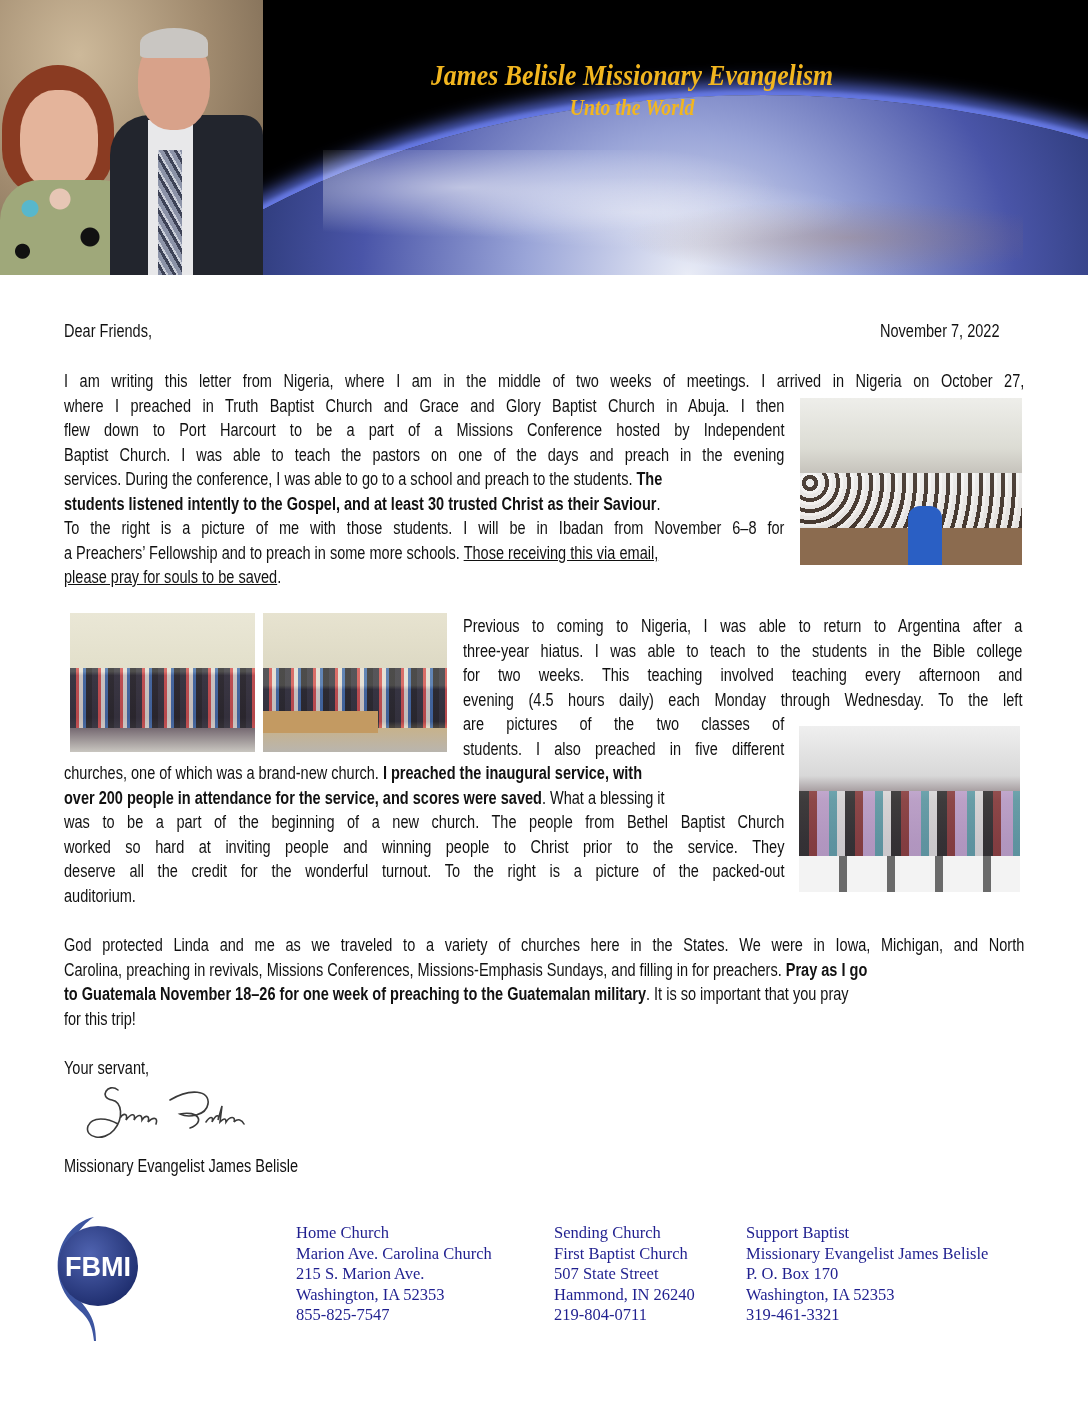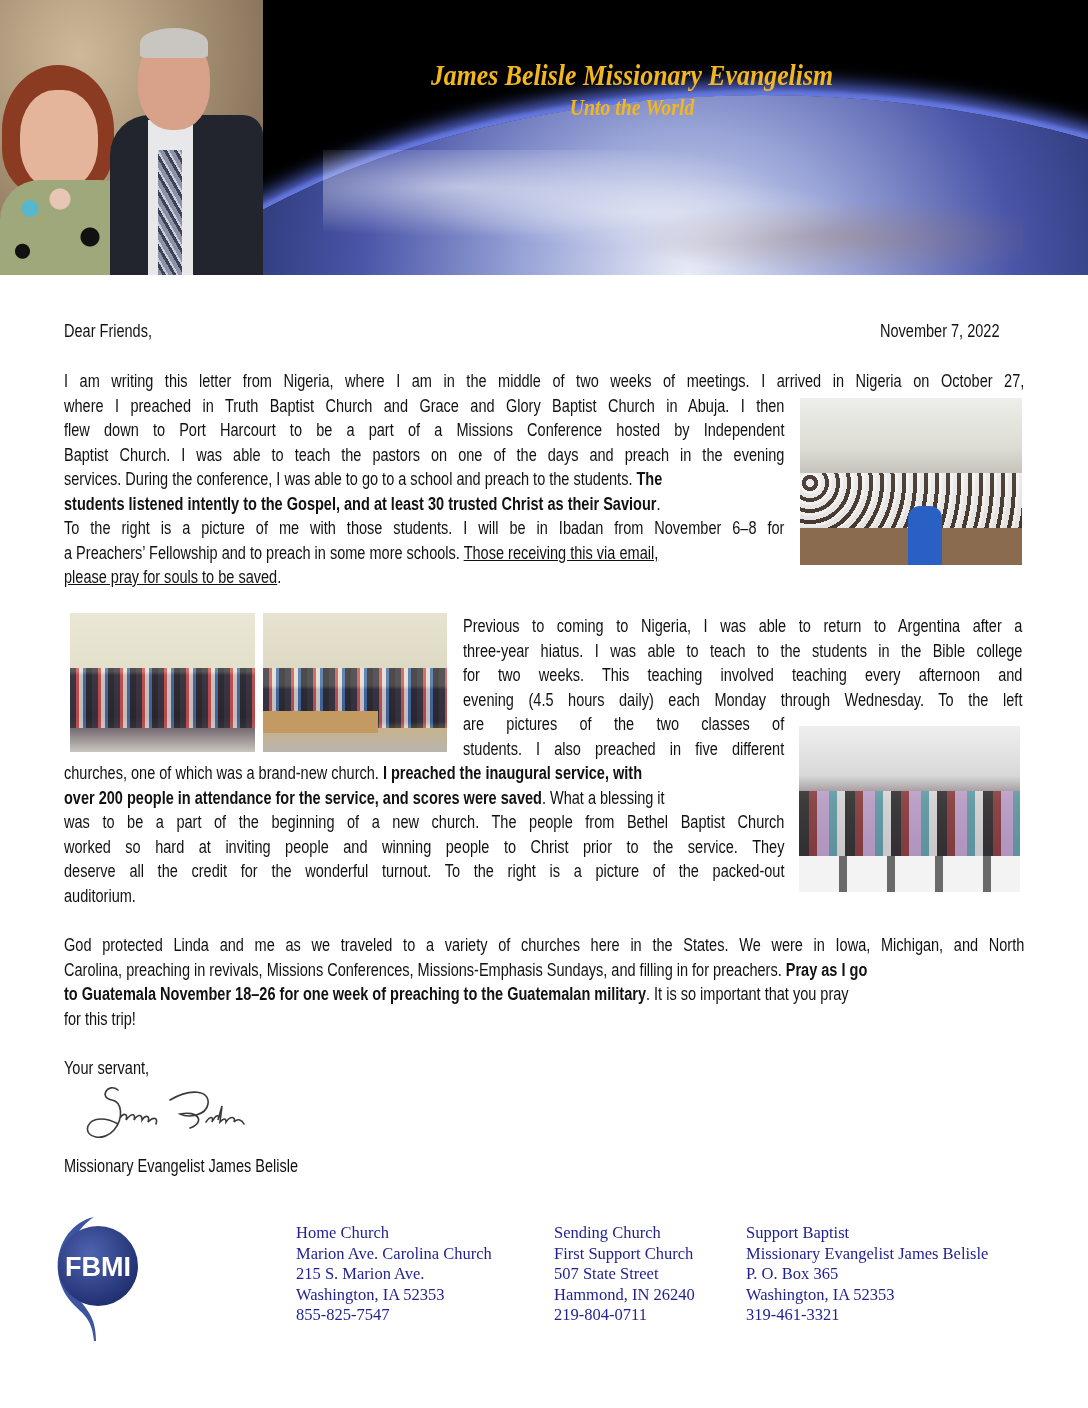--- a/index.html
+++ b/index.html
@@ -167,24 +167,24 @@
 
 <div class="fcol" style="left:296px;">
   <div>Home Church</div>
   <div>Marion Ave. Carolina Church</div>
   <div>215 S. Marion Ave.</div>
   <div>Washington, IA 52353</div>
   <div>855-825-7547</div>
 </div>
 <div class="fcol" style="left:554px;">
   <div>Sending Church</div>
-  <div>First Support Church</div>
+  <div>First Baptist Church</div>
   <div>507 State Street</div>
   <div>Hammond, IN 26240</div>
   <div>219-804-0711</div>
 </div>
 <div class="fcol" style="left:746px;">
   <div>Support Baptist</div>
   <div>Missionary Evangelist James Belisle</div>
-  <div>P. O. Box 365</div>
+  <div>P. O. Box 170</div>
   <div>Washington, IA 52353</div>
   <div>319-461-3321</div>
 </div>
 
 </body></html>

